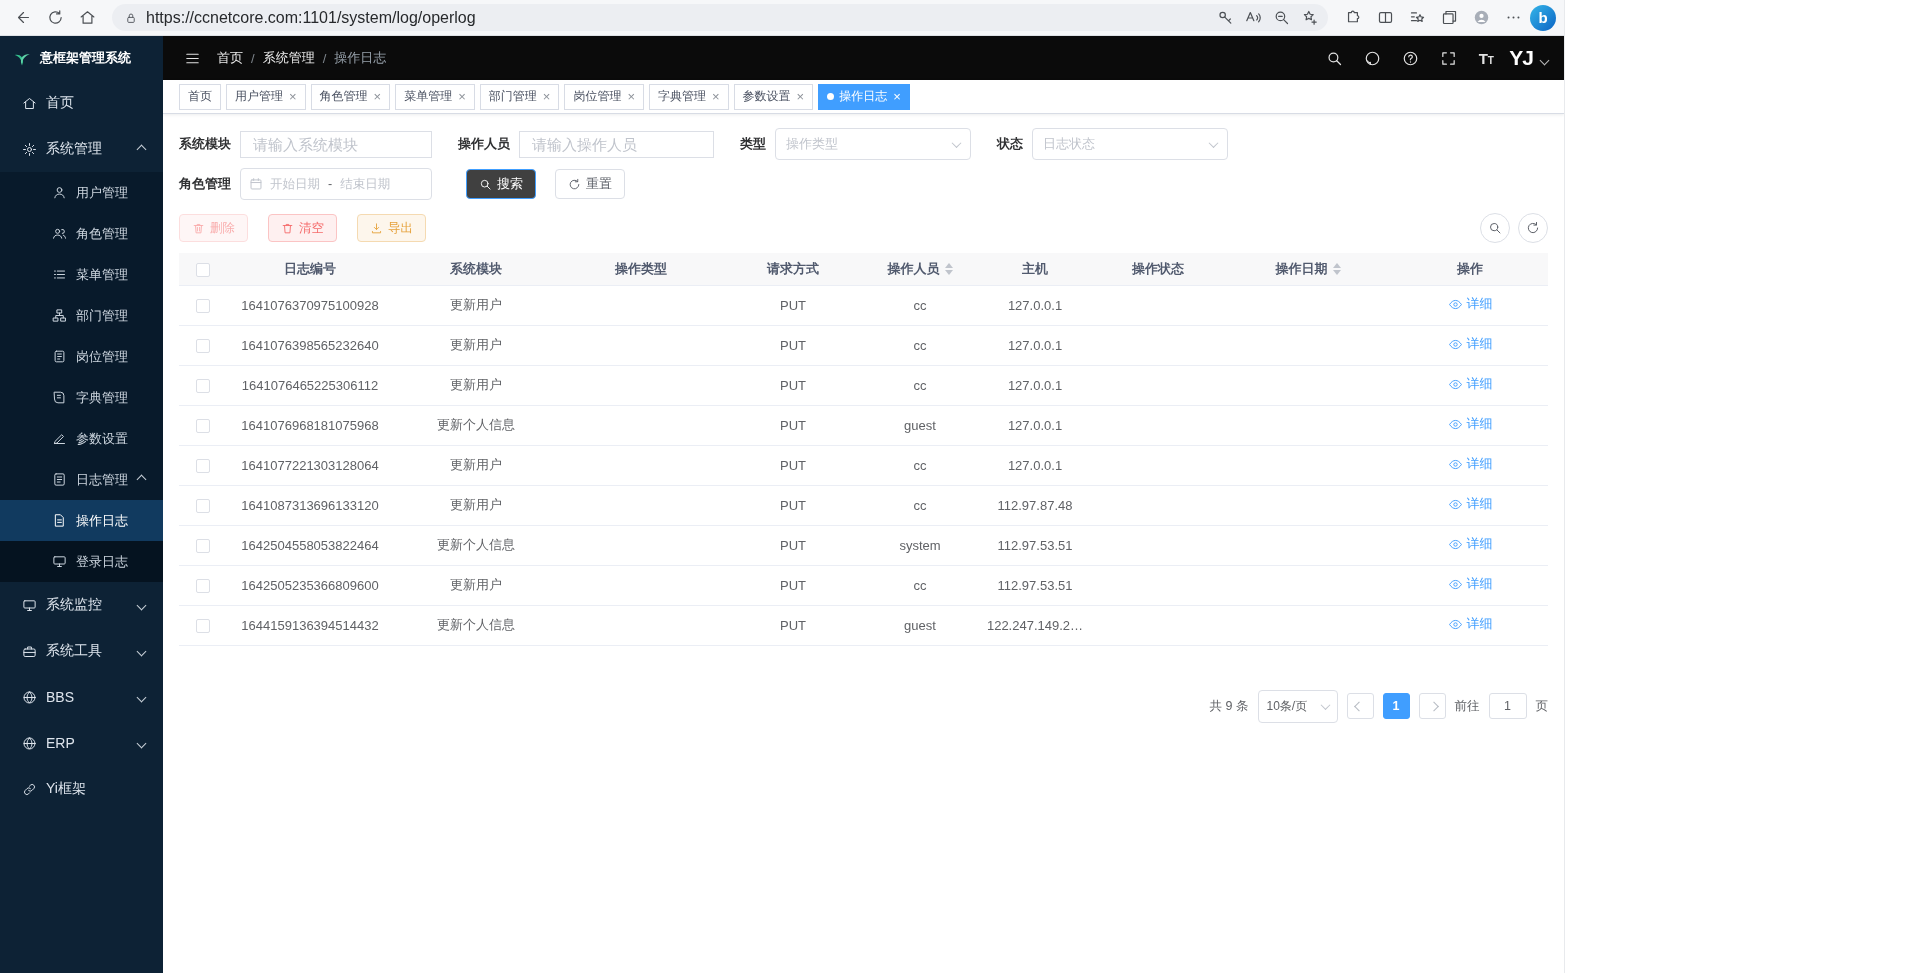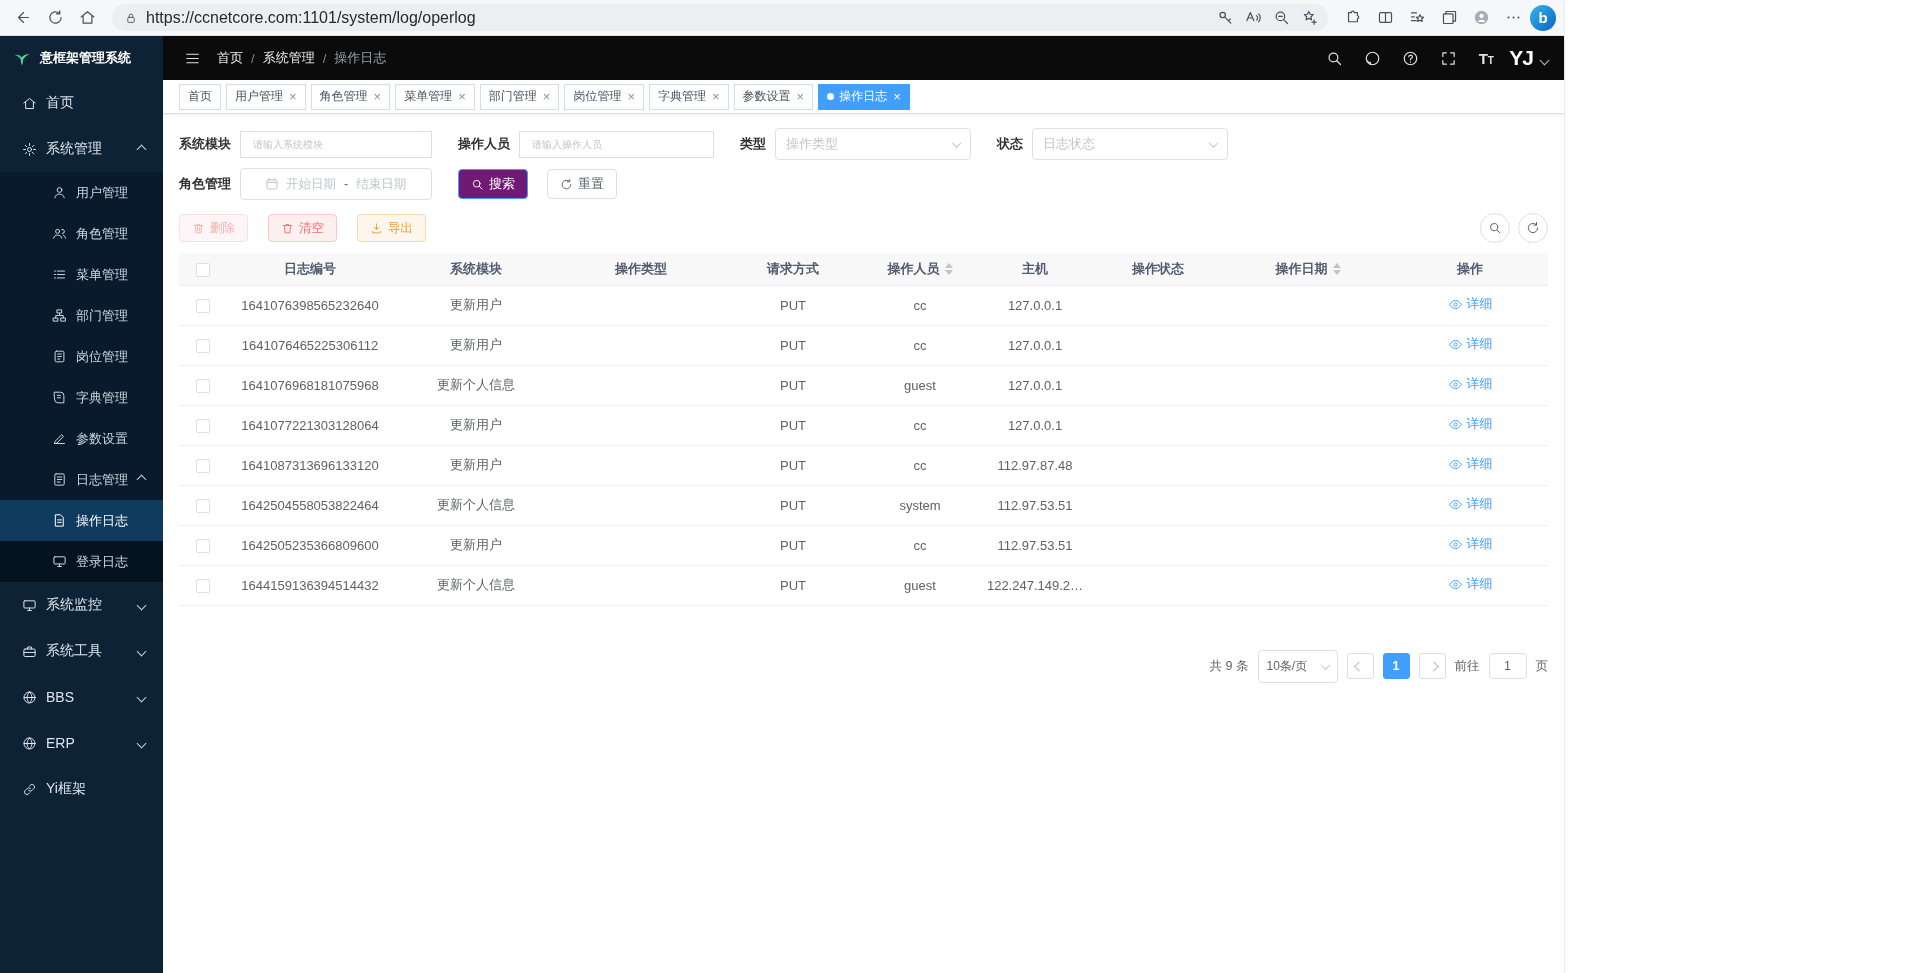--- a/index.html
+++ b/index.html
@@ -66,35 +66,35 @@
   .tag.active{background:#409eff;border-color:#409eff;color:#fff}
   .tag.active .dot{display:inline-block}
   .tag-close{font-size:13px;line-height:12px;color:#8d9299;margin-left:1px}
   .tag.active .tag-close{color:#fff}
 
   
   .content{flex:1;padding:6px 16px 0;overflow:hidden;background:#fff}
   .f-row{display:flex;align-items:center;margin-top:8px}
   .f-item{display:flex;align-items:center;margin-right:26px}
   .f-item label{font-size:13px;font-weight:700;color:#303133;margin-right:9px;white-space:nowrap}
-  .inp{height:27px;border:1px solid #dcdfe6;border-radius:0;padding:0 12px;font-size:10px;color:#606266;outline:none;background:#fff}
+  .inp{height:27px;border:1px solid #dcdfe6;border-radius:0;padding:0 12px;font-size:15px;color:#606266;outline:none;background:#fff}
   .inp::placeholder{color:#c0c4cc}
   .w192{width:192px}.w195{width:195px}.w196{width:196px}
   .select{height:32px;border:1px solid #dcdfe6;border-radius:4px;background:#fff;display:flex;align-items:center;padding:0 10px;gap:8px;cursor:pointer}
   .select .ph{flex:1;font-size:13px;color:#c0c4cc;white-space:nowrap}
   .sel-caret{width:7px;height:7px;border-right:1.4px solid #c0c4cc;border-bottom:1.4px solid #c0c4cc;transform:rotate(45deg) translate(-1px,-1px);flex:0 0 7px}
-  .daterange{height:32px;border:1px solid #dcdfe6;border-radius:4px;background:#fff;display:flex;align-items:center;padding:0 24px;gap:7px;cursor:pointer}
+  .daterange{height:32px;border:1px solid #dcdfe6;border-radius:4px;background:#fff;display:flex;align-items:center;padding:0 8px;gap:7px;cursor:pointer}
   .daterange svg{width:14px;height:14px;color:#c0c4cc}
   .daterange .ph{font-size:12.5px;color:#c0c4cc;white-space:nowrap}
   .daterange .sep{font-size:12.5px;color:#606266;margin:0 1px}
 
   .btn{display:inline-flex;align-items:center;gap:5px;border-radius:4px;font-size:13px;cursor:pointer;
     border:1px solid #dcdfe6;background:#fff;color:#5a5e66;height:30px;padding:0 12px;font-family:inherit}
   .btn .bic{width:13px;height:13px}
-  .btn.primary{background:#701a75;border-color:#409eff;color:#fff;margin-left:0}
+  .btn.primary{background:#404040;border-color:#409eff;color:#fff;margin-left:8px}
   .btn.plain{margin-left:19px}
   .btn.sm{height:28px;font-size:12.5px;padding:0 12px;margin-right:20px}
   .btn.danger{background:#fef0f0;border-color:#fbc4c4;color:#f56c6c}
   .btn.warning{background:#fdf6ec;border-color:#f5dab1;color:#e6a23c}
   .btn.disabled{opacity:.55;cursor:not-allowed}
   .action-row{display:flex;align-items:center;margin-top:13px}
   .flex-spacer{flex:1}
   .circle-btn{width:30px;height:30px;border:1px solid #dcdfe6;border-radius:50%;display:flex;align-items:center;justify-content:center;color:#5a5e66;cursor:pointer;margin-left:8px;background:#fff}
   .circle-btn svg{width:14px;height:14px}
 
@@ -569,20 +569,38 @@
                   <th><span>操作日期</span><span class="sorter">
                       <i class="s-up"></i>
                       <i class="s-down"></i>
                     </span></th>
                   <th><span>操作</span></th>
                 </tr>
               </thead>
             <tbody id="table-body">
                 <tr>
                   <td><span class="cb"></span></td>
+                  <td>1641076370975100928</td>
+                  <td>更新用户</td>
+                  <td></td>
+                  <td>PUT</td>
+                  <td>cc</td>
+                  <td>127.0.0.1</td>
+                  <td></td>
+                  <td></td>
+                  <td><a class="detail-link">
+                      <svg viewBox="0 0 24 24">
+                        <path d="M2.5 12C5.4 7.6 8.6 5.5 12 5.5s6.6 2.1 9.5 6.5c-2.9 4.4-6.1 6.5-9.5 6.5S5.4 16.4 2.5 12z"></path>
+                        <circle cx="12" cy="12" r="2.7"></circle>
+                      </svg>
+                      <span>详细</span>
+                    </a></td>
+                </tr>
+                <tr>
+                  <td><span class="cb"></span></td>
                   <td>1641076398565232640</td>
                   <td>更新用户</td>
                   <td></td>
                   <td>PUT</td>
                   <td>cc</td>
                   <td>127.0.0.1</td>
                   <td></td>
                   <td></td>
                   <td><a class="detail-link">
                       <svg viewBox="0 0 24 24">

